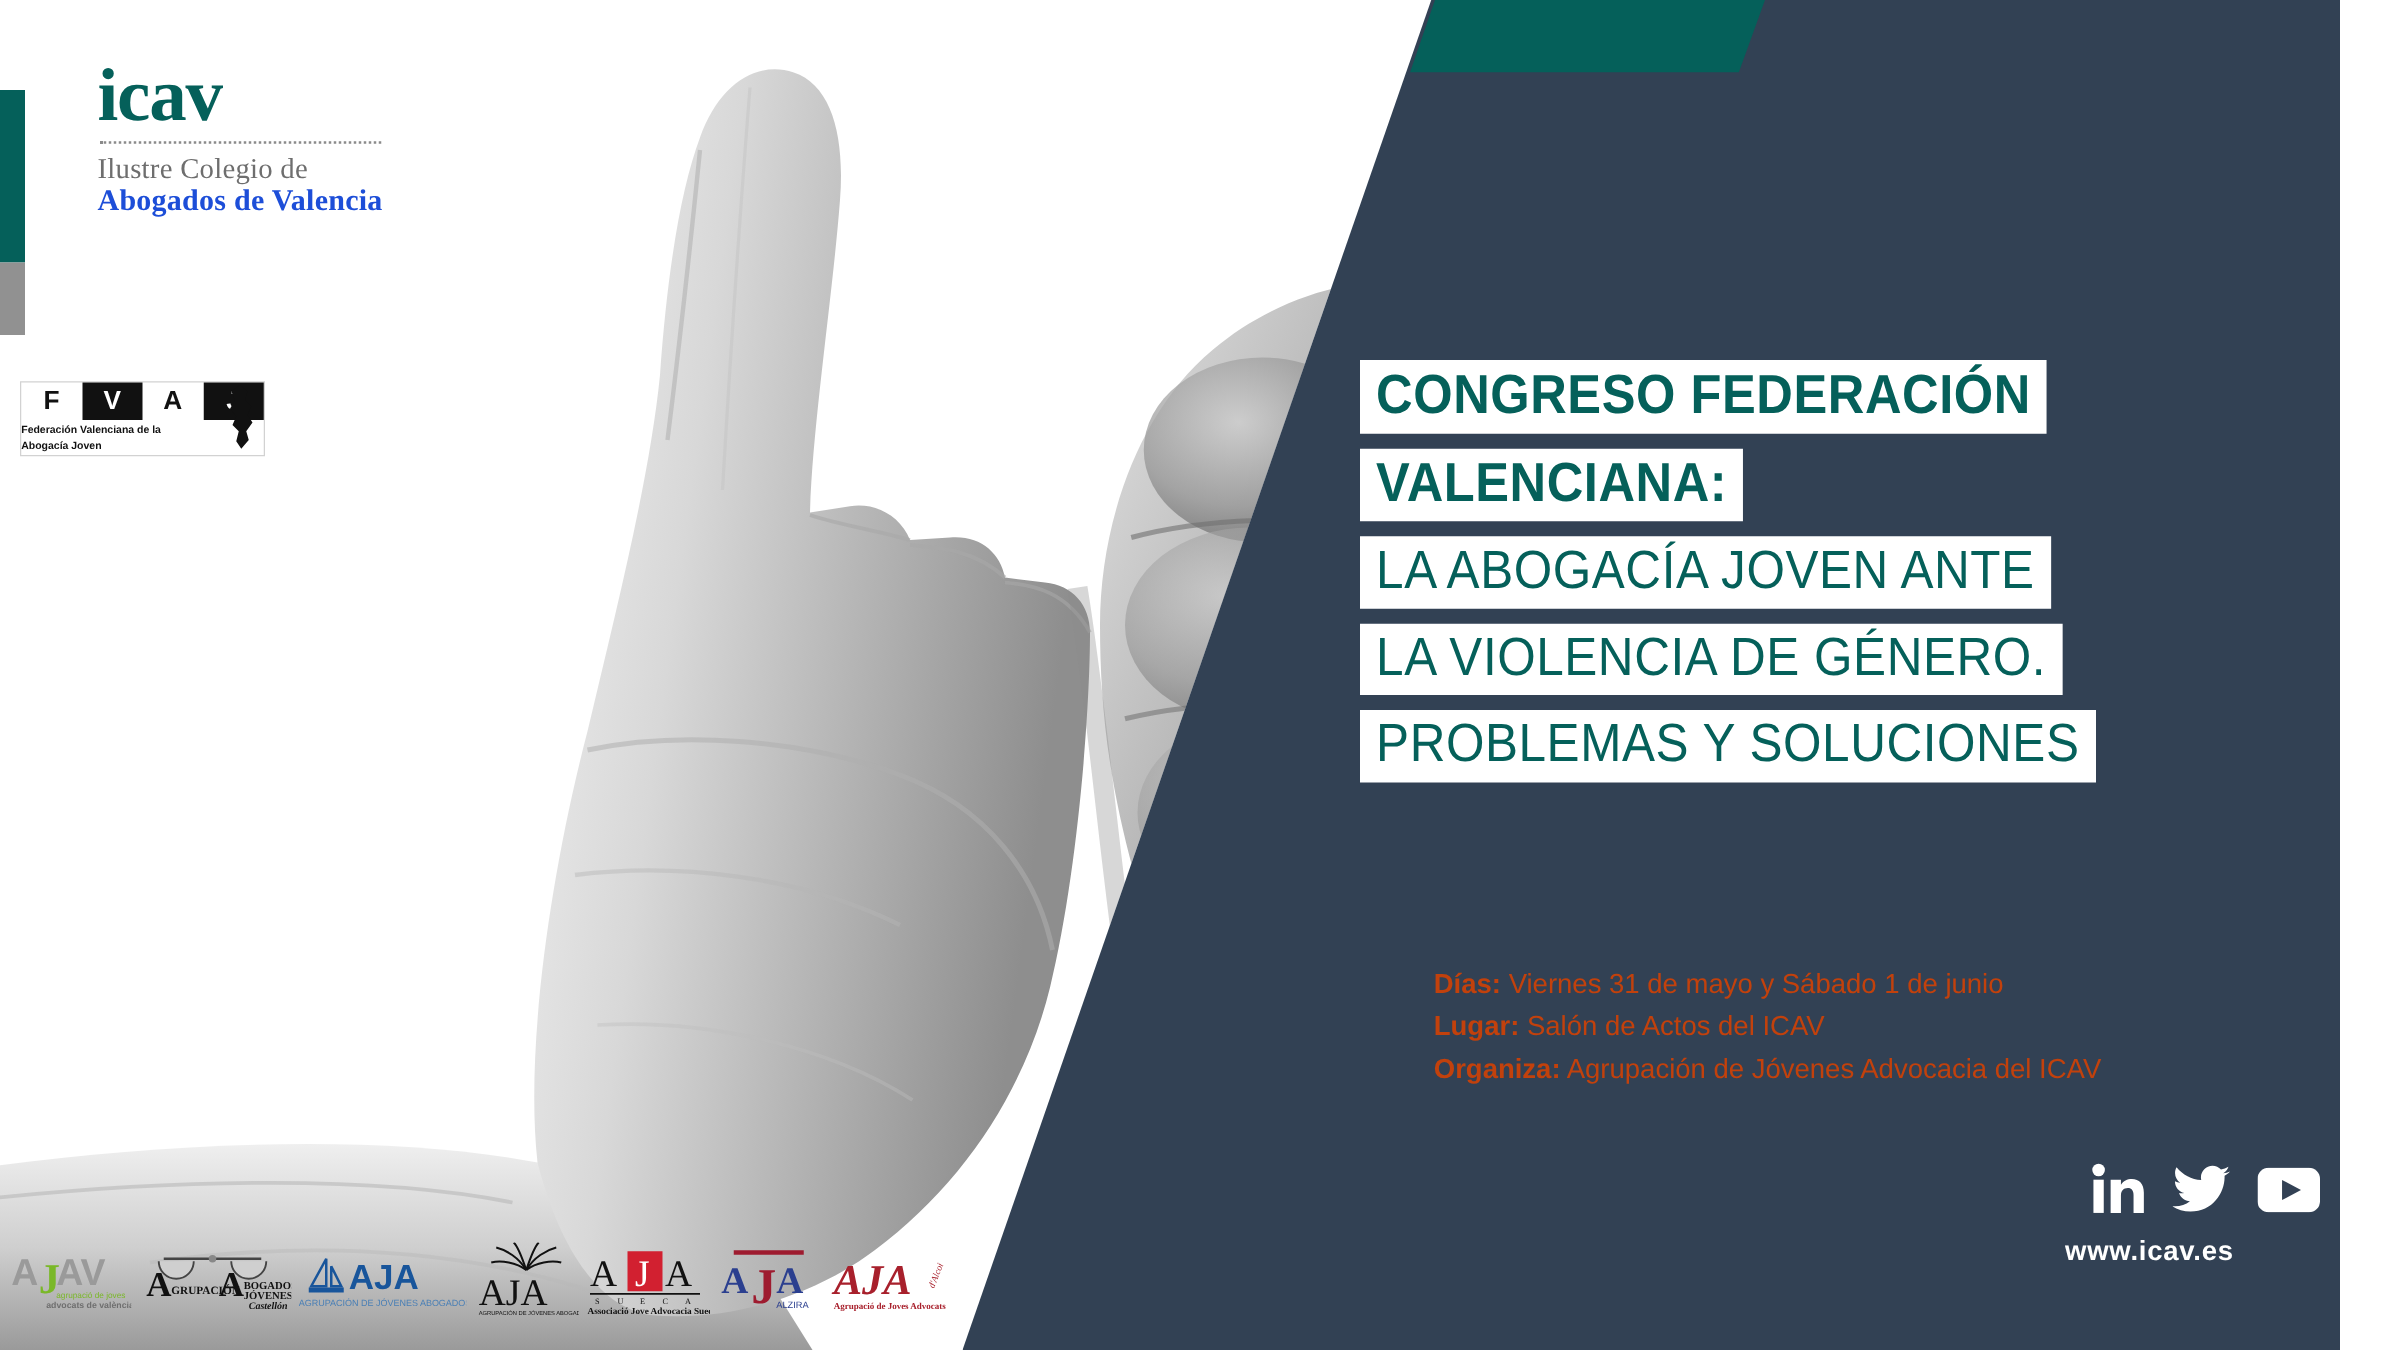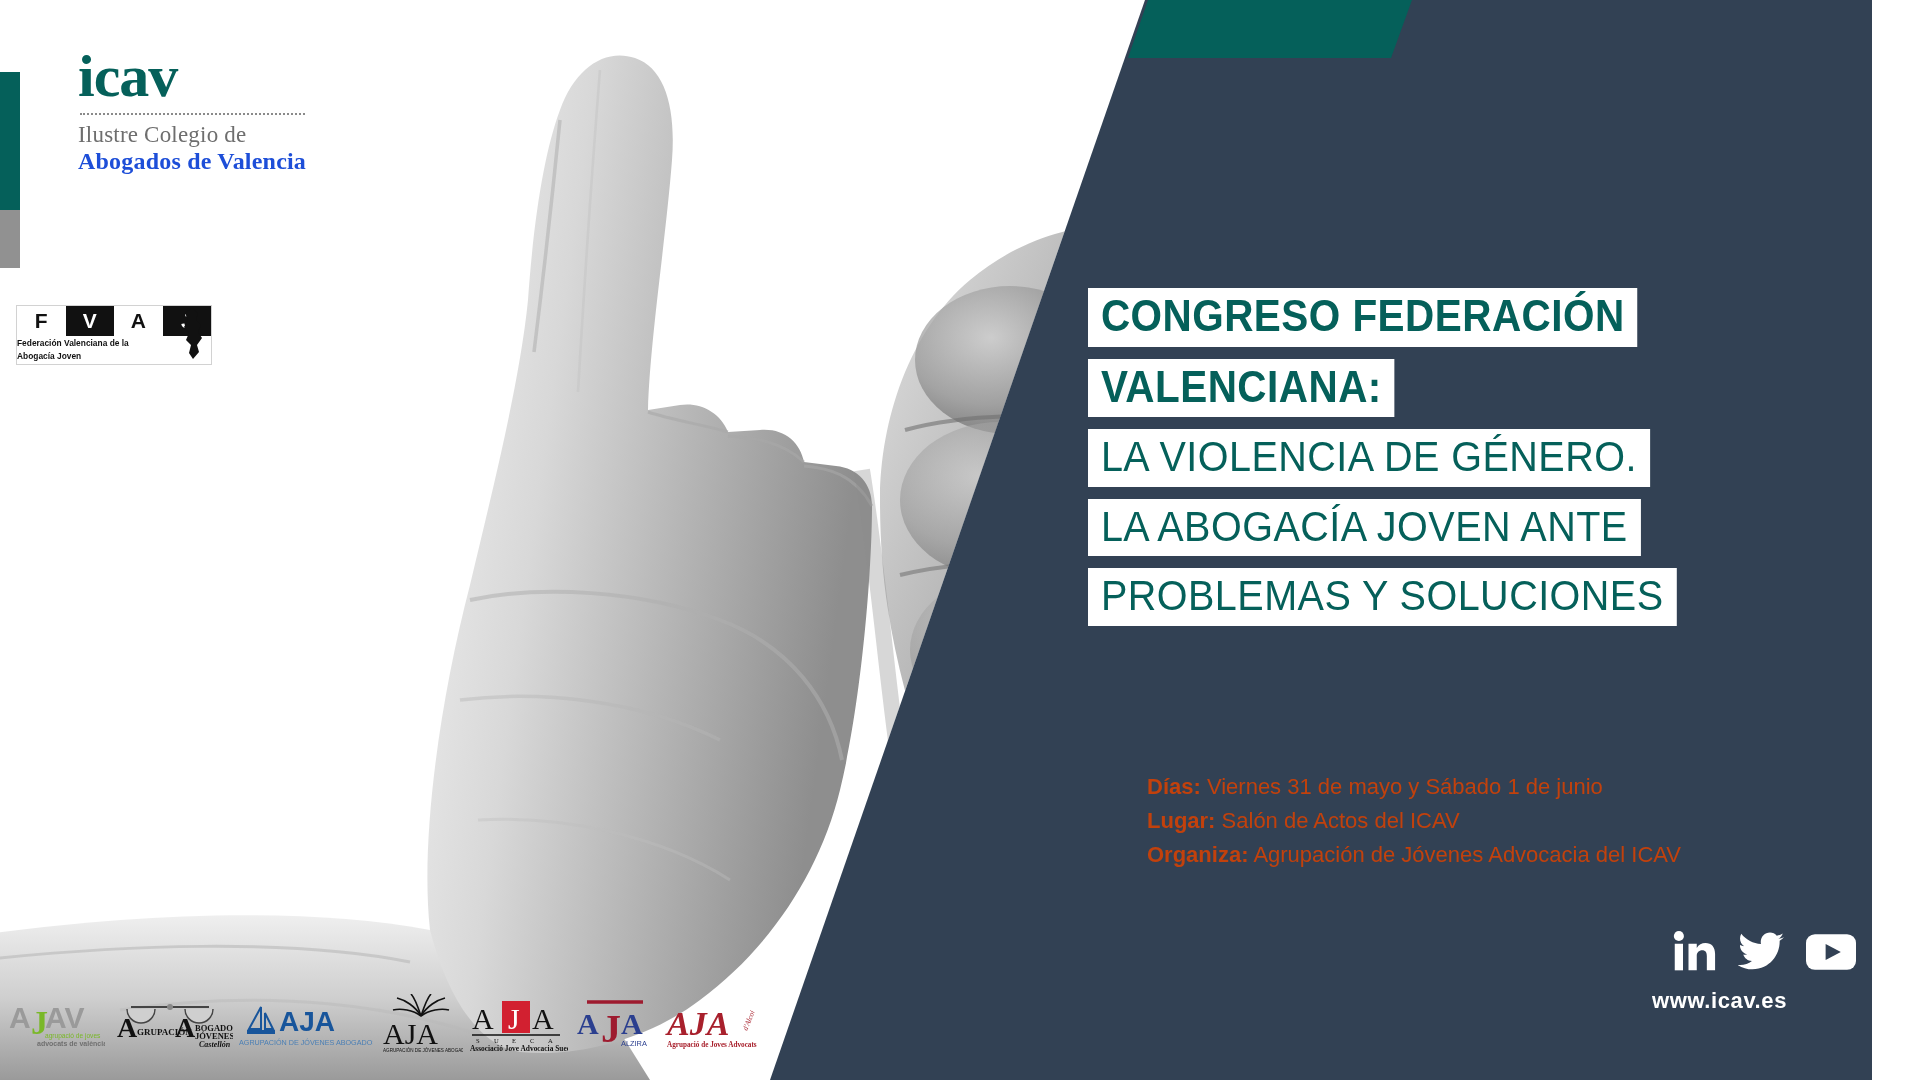--- a/index.html
+++ b/index.html
@@ -219,22 +219,22 @@
     <div class="fvaj-text">Federación Valenciana de la</div>
     <div class="fvaj-text">Abogacía Joven</div>
   </div>
   <svg class="fvaj-map" viewBox="0 0 28 54">
     <path d="M14 1 L20 6 L18 13 L23 18 L20 25 L24 31 L19 38 L21 45 L15 52 L11 46 L13 38 L8 33 L11 26 L6 20 L10 13 L7 6 Z" fill="#111"></path>
   </svg>
 
   <div class="title-stack">
     <div><span class="tline b">CONGRESO FEDERACIÓN</span></div>
     <div><span class="tline b">VALENCIANA:</span></div>
+    <div><span class="tline l">LA ABOGACÍA JOVEN ANTE</span></div>
     <div><span class="tline l">LA VIOLENCIA DE GÉNERO.</span></div>
-    <div><span class="tline l">LA ABOGACÍA JOVEN ANTE</span></div>
     <div><span class="tline l">PROBLEMAS Y SOLUCIONES</span></div>
   </div>
 
   <div class="details">
     <div>
       <span class="k">Días:</span>
       <span>Viernes 31 de mayo y Sábado 1 de junio</span>
     </div>
     <div>
       <span class="k">Lugar:</span>

